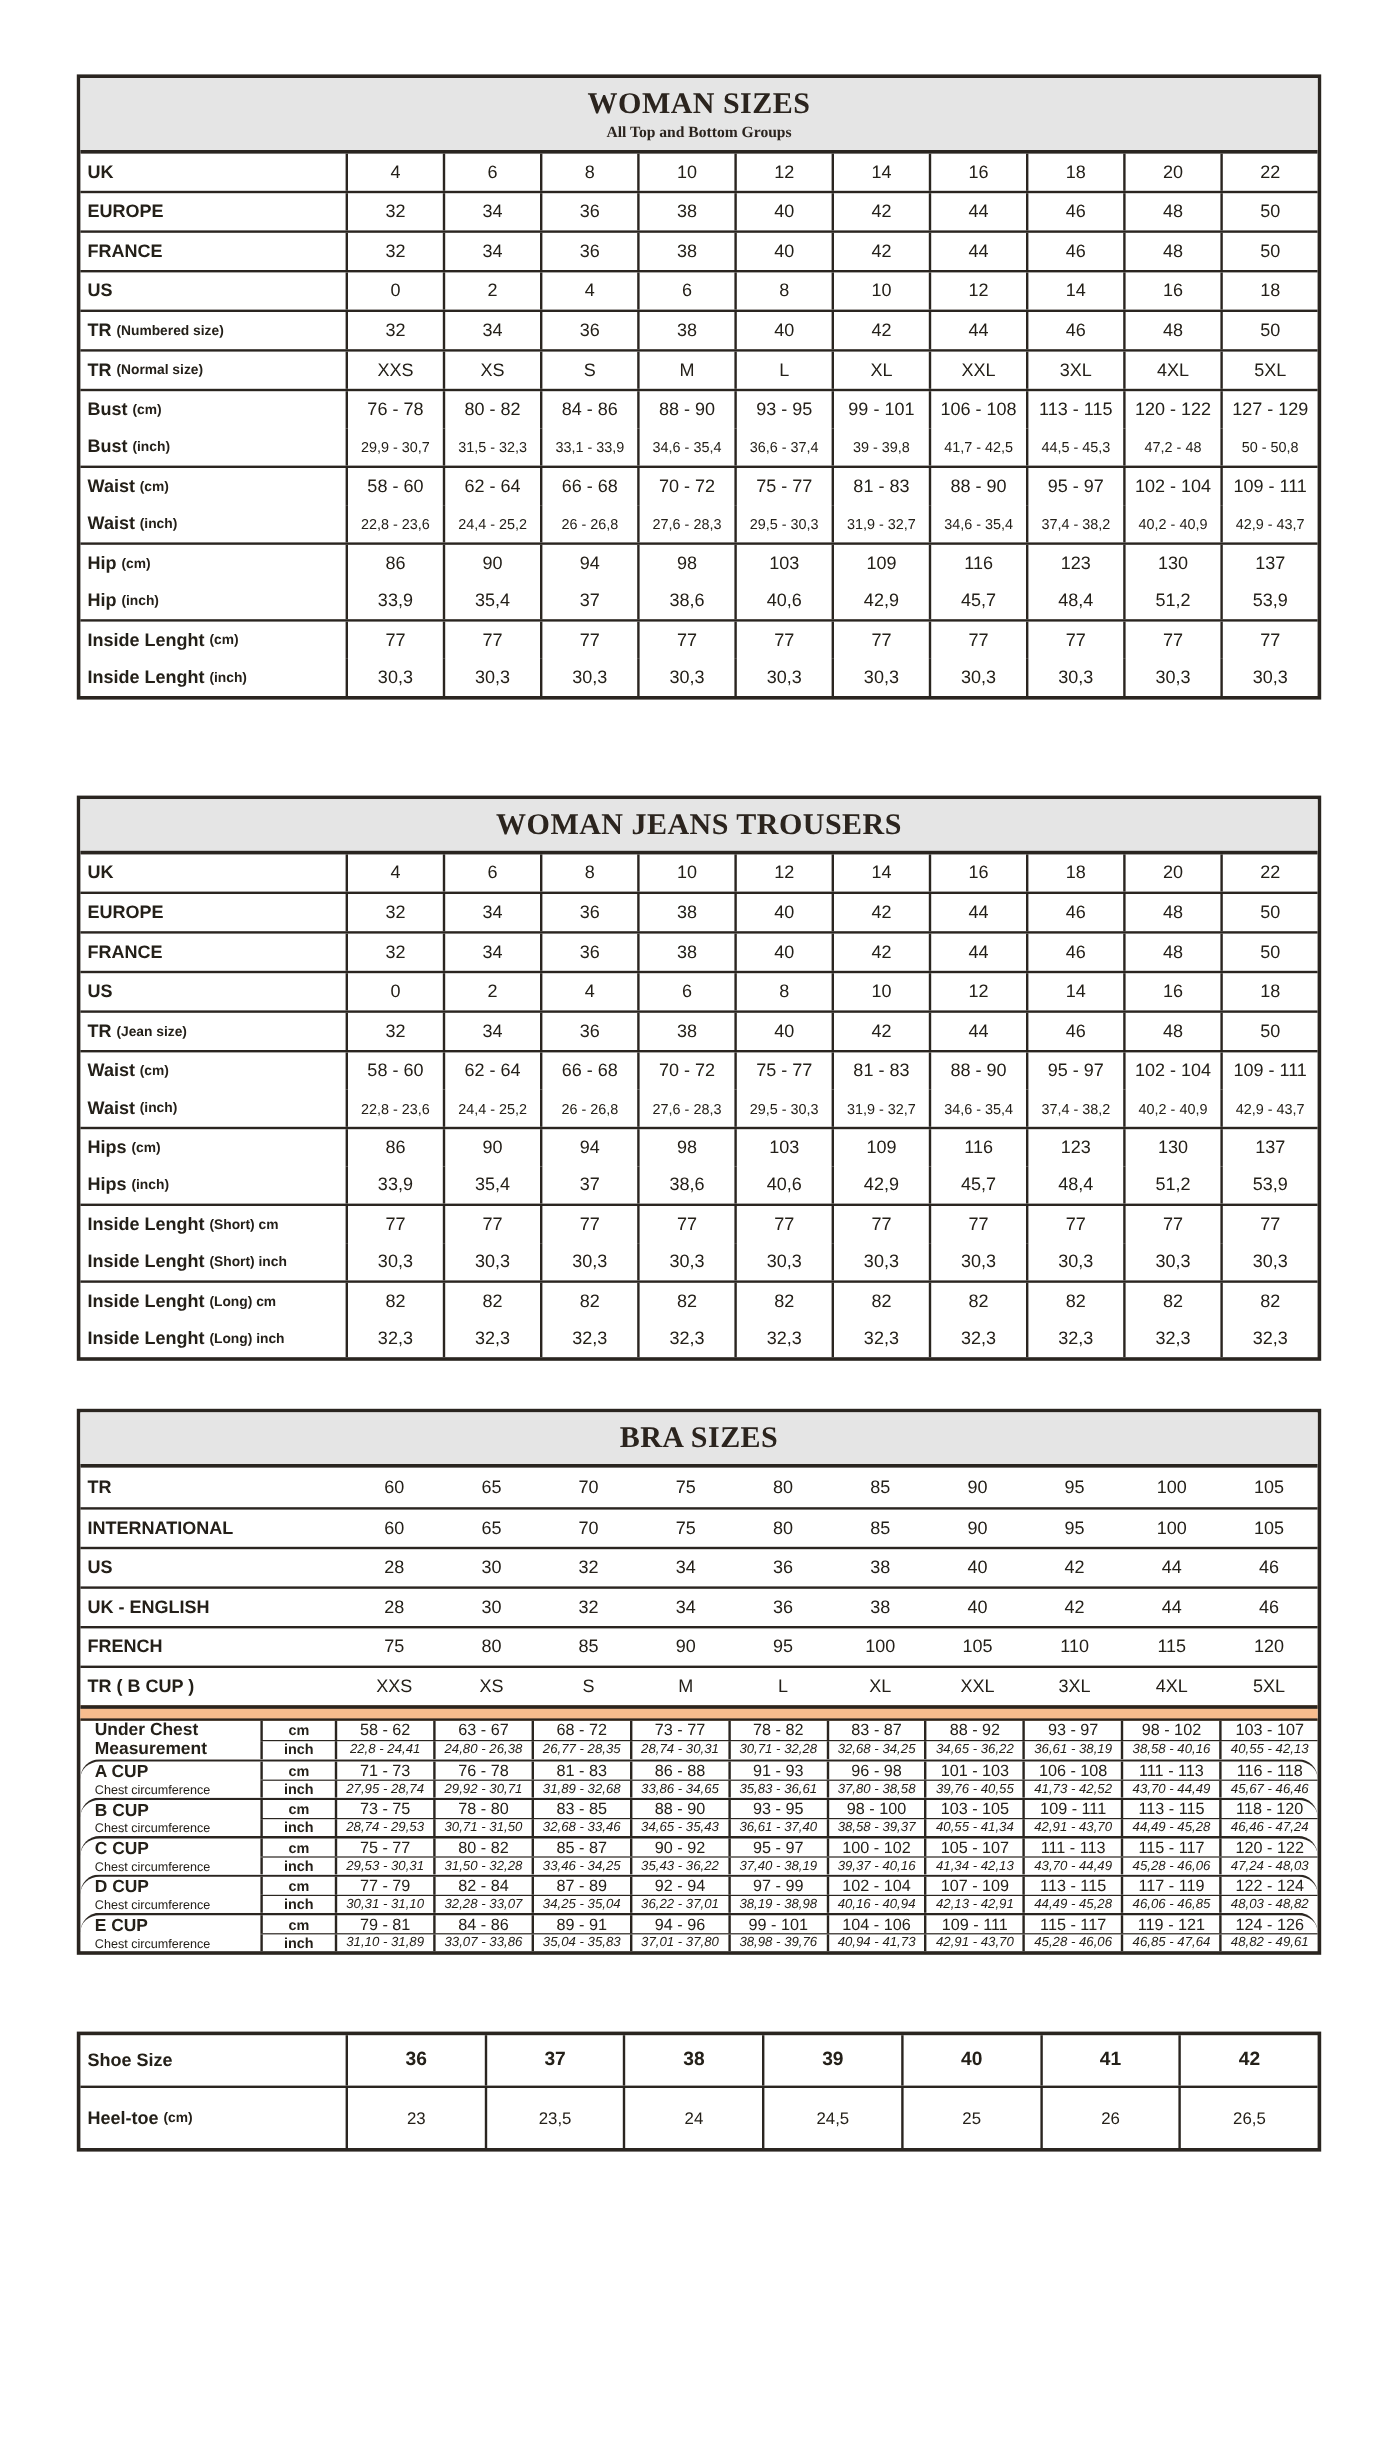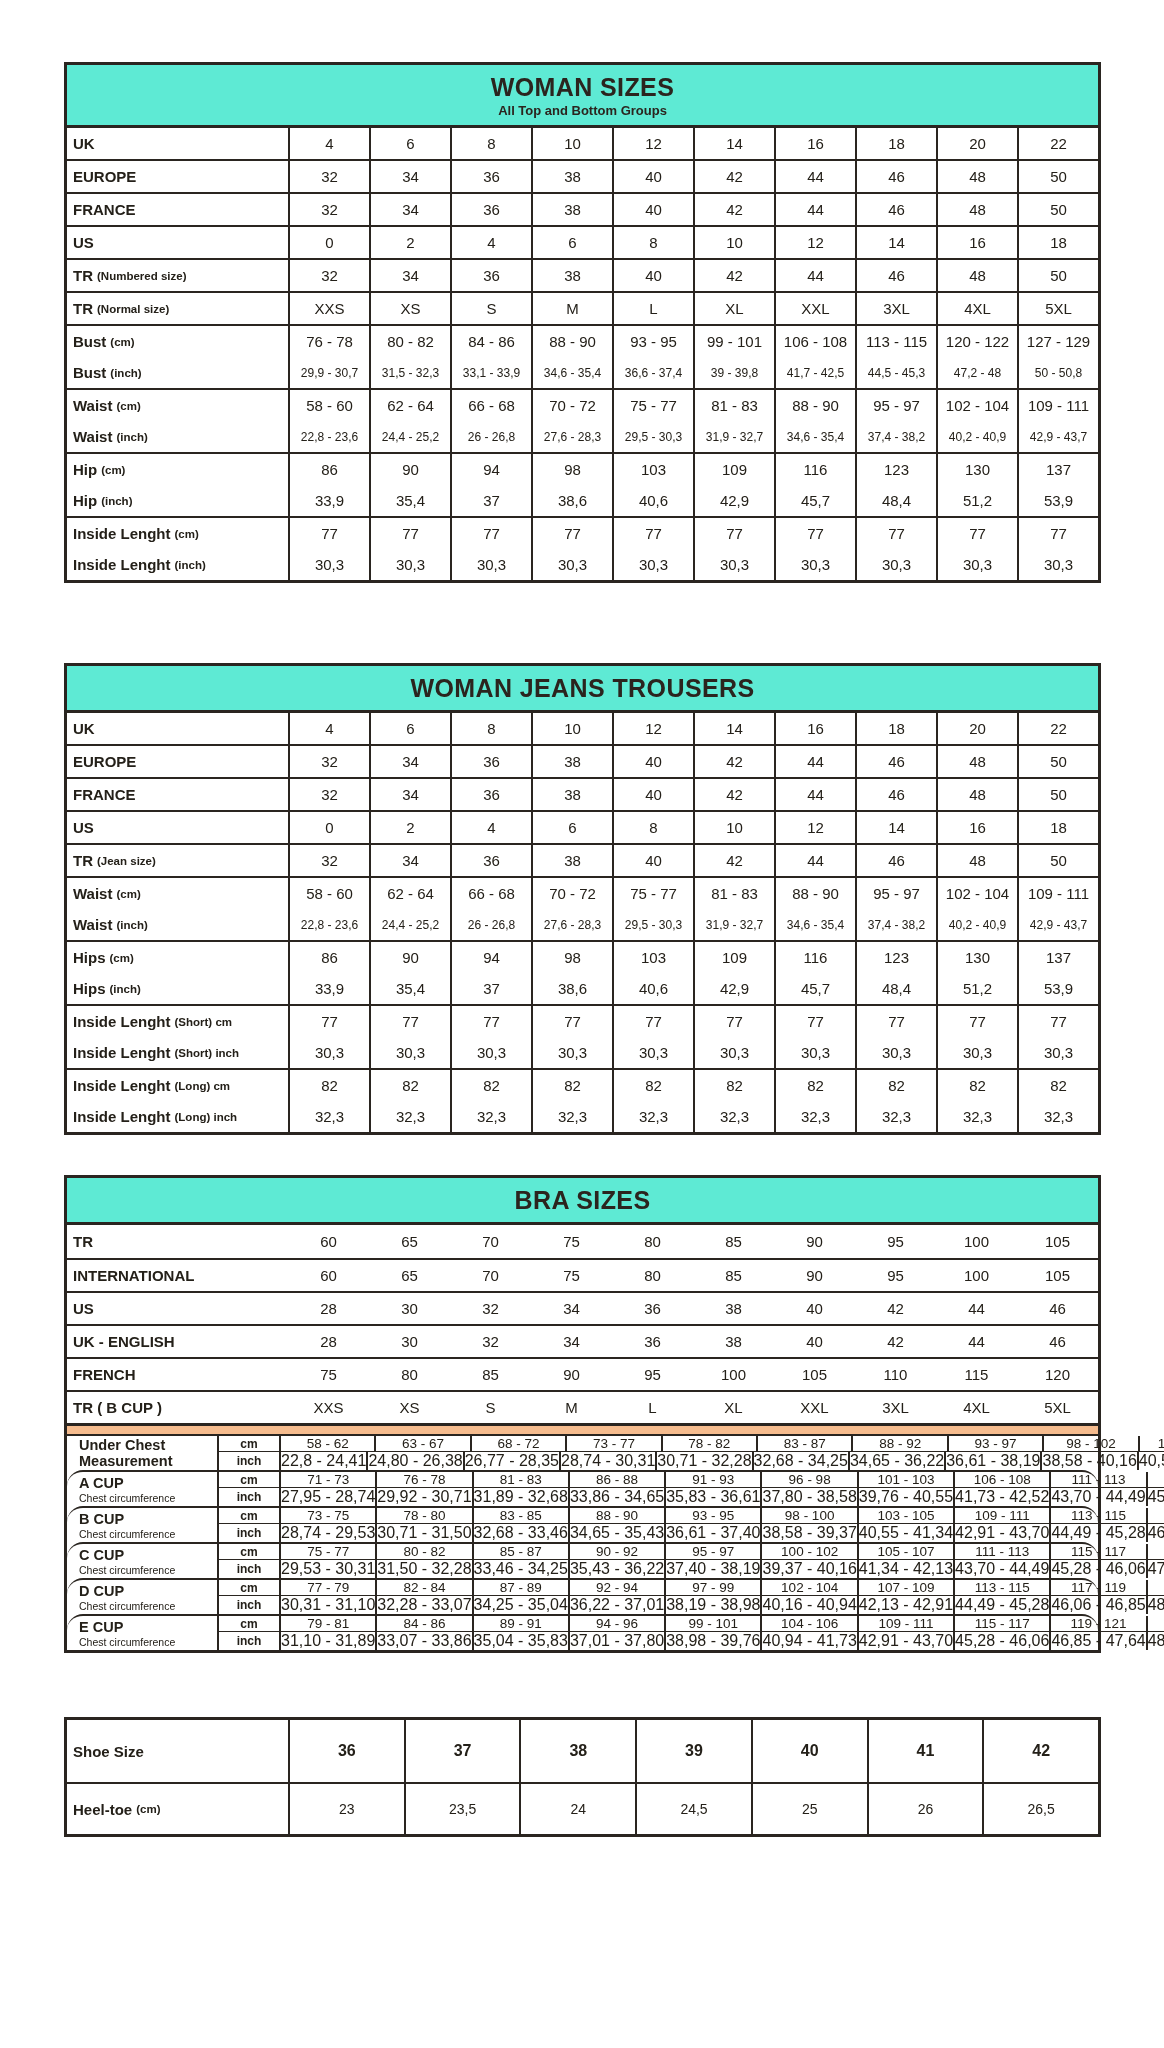--- a/index.html
+++ b/index.html
@@ -3,21 +3,21 @@
 <meta charset="utf-8">
 <style>
   *{box-sizing:border-box;margin:0;padding:0}
   html,body{background:#ffffff}
   body{width:1164px;min-height:2048px;font-family:"Liberation Sans",sans-serif;color:#242019;}
   .page{padding:62px 63px 30px 64px;}
   section.size-table{border:3px solid #2a2520;margin-bottom:80px;background:#fff;}
   section.size-table:nth-of-type(2){margin-bottom:40px;}
   section.size-table:nth-of-type(3){margin-bottom:64px;}
   section.size-table:nth-of-type(4){margin-bottom:0;}
-  .band{background:#5eead4;text-align:center;padding:8px 4px 7px;border-bottom:3px solid #2a2520;}
+  .band{background:#e5e5e5;text-align:center;padding:8px 4px 7px;border-bottom:3px solid #2a2520;font-family:Liberation Serif, serif;}
   .title{font-size:25px;font-weight:700;letter-spacing:.4px;color:#2b241e;}
   .subtitle{font-size:13px;font-weight:700;margin-top:1px;color:#2b241e;}
   .subtitle:empty{display:none;}
   
   .t-group + .t-group{border-top:2px solid #2a2520;}
   .t-row{display:flex;height:31px;align-items:stretch;}
   .t-label{width:221px;flex:0 0 221px;display:flex;align-items:center;padding-left:6px;gap:4px;}
   .lab-main{font-weight:700;font-size:15px;white-space:nowrap;}
   .lab-unit{font-weight:700;font-size:11.5px;white-space:nowrap;}
   .t-cell{flex:1 1 0;display:flex;align-items:center;justify-content:center;font-size:15px;border-left:2px solid #2a2520;white-space:nowrap;}
@@ -30,23 +30,23 @@
   .cup-group{display:flex;}
   .cup-group + .cup-group{border-top:2.5px solid #2a2520;border-radius:16px;}
   .cup-label{width:150px;flex:0 0 150px;display:flex;flex-direction:column;justify-content:center;padding-left:12px;}
   .cup-label-main{font-weight:700;font-size:14.5px;}
   .cup-label-sub{font-size:10.5px;margin-top:1px;}
   .cup-rows{flex:1;display:flex;flex-direction:column;}
   .cup-row{display:flex;height:30px;flex:1;}
   .cup-row + .cup-row{border-top:1.5px solid #2a2520;}
   .unit-cell{width:62px;flex:0 0 62px;display:flex;align-items:center;justify-content:center;font-weight:700;font-size:12px;border-left:2px solid #2a2520;}
   .cup-row .t-cell{font-size:13.5px;}
-  .cup-row .t-cell.sm2{font-size:16px;}
+  .cup-row .t-cell.sm2{font-size:11px;font-style:italic;}
   
-  #shoes .t-group:first-child .t-row{height:62px;}
+  #shoes .t-group:first-child .t-row{height:42px;}
   #shoes .t-group:first-child .t-cell{font-weight:700;font-size:16px;}
   #shoes .t-group:last-child .t-row{height:50px;}
   #shoes .t-cell{font-size:14px;}
 </style>
 </head>
 <body>
 
 <div class="page">
 
   <section class="size-table">

